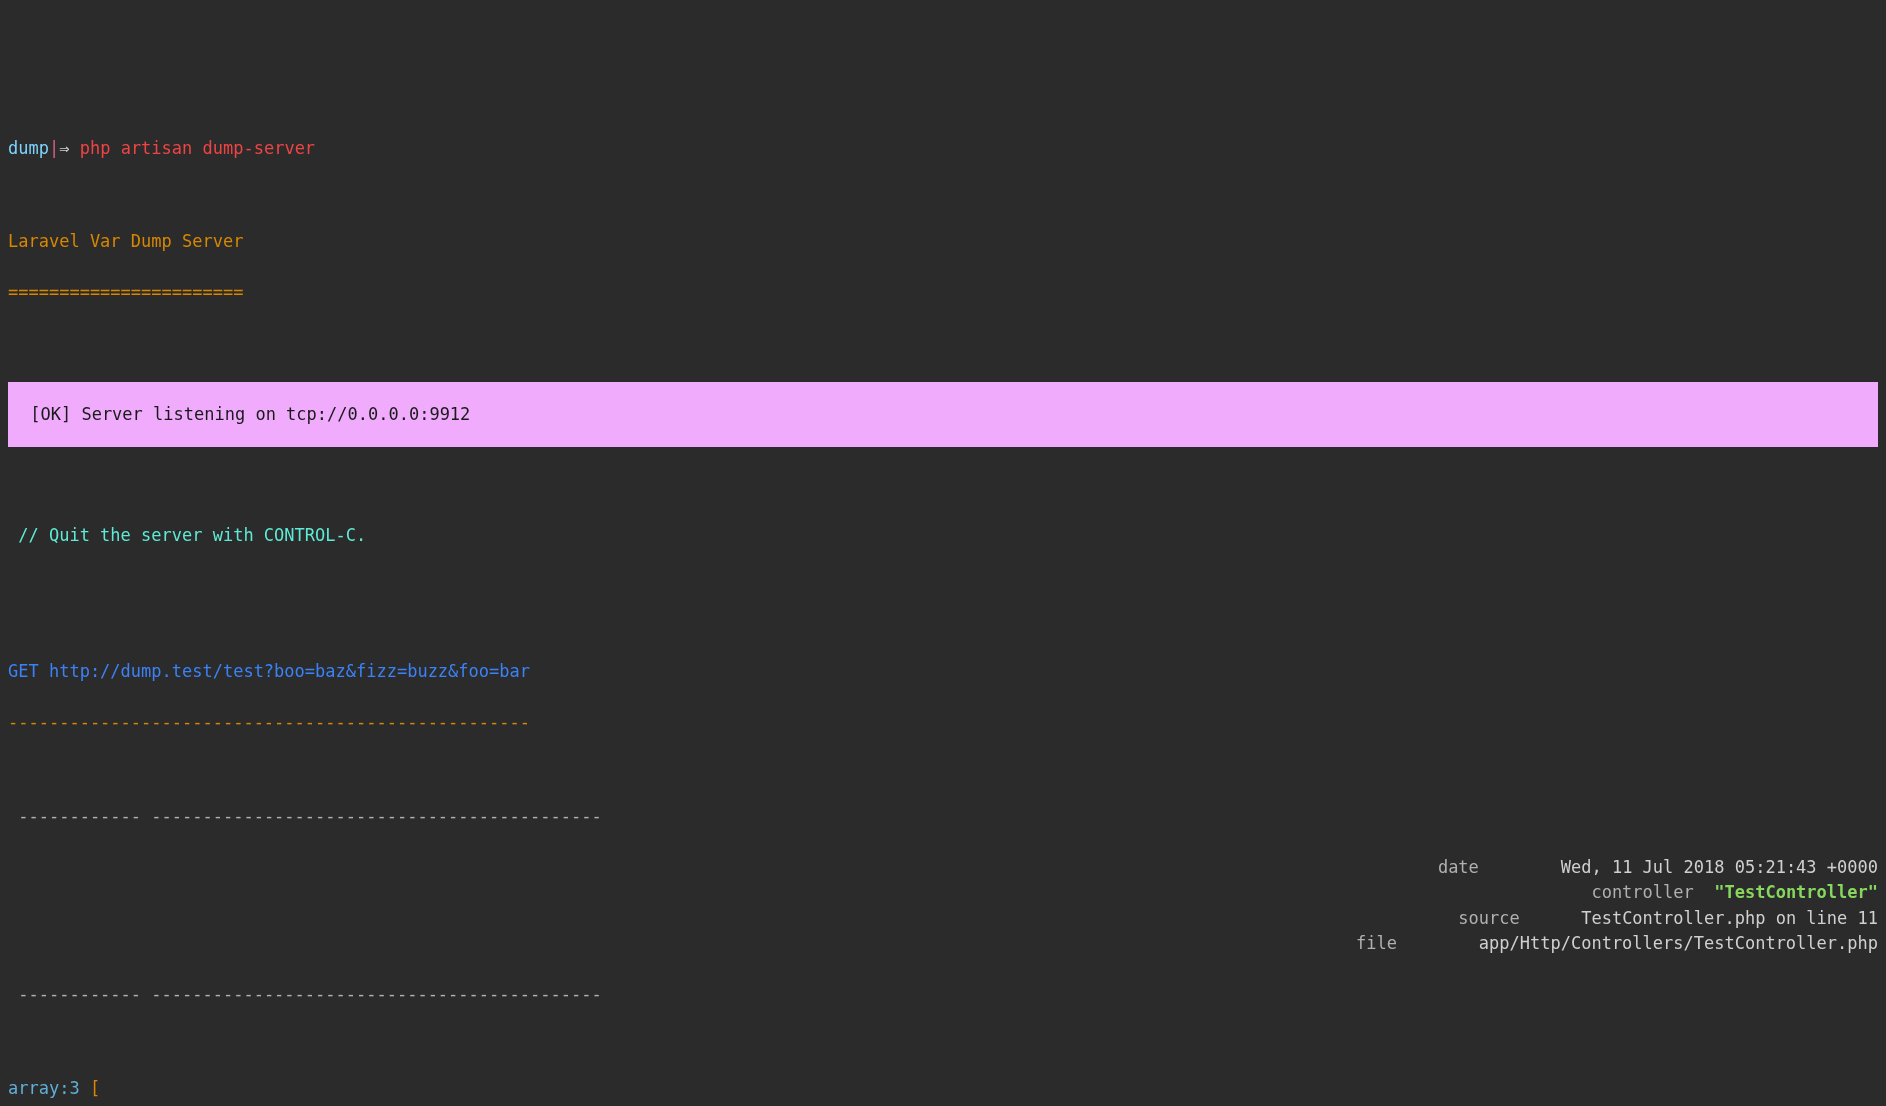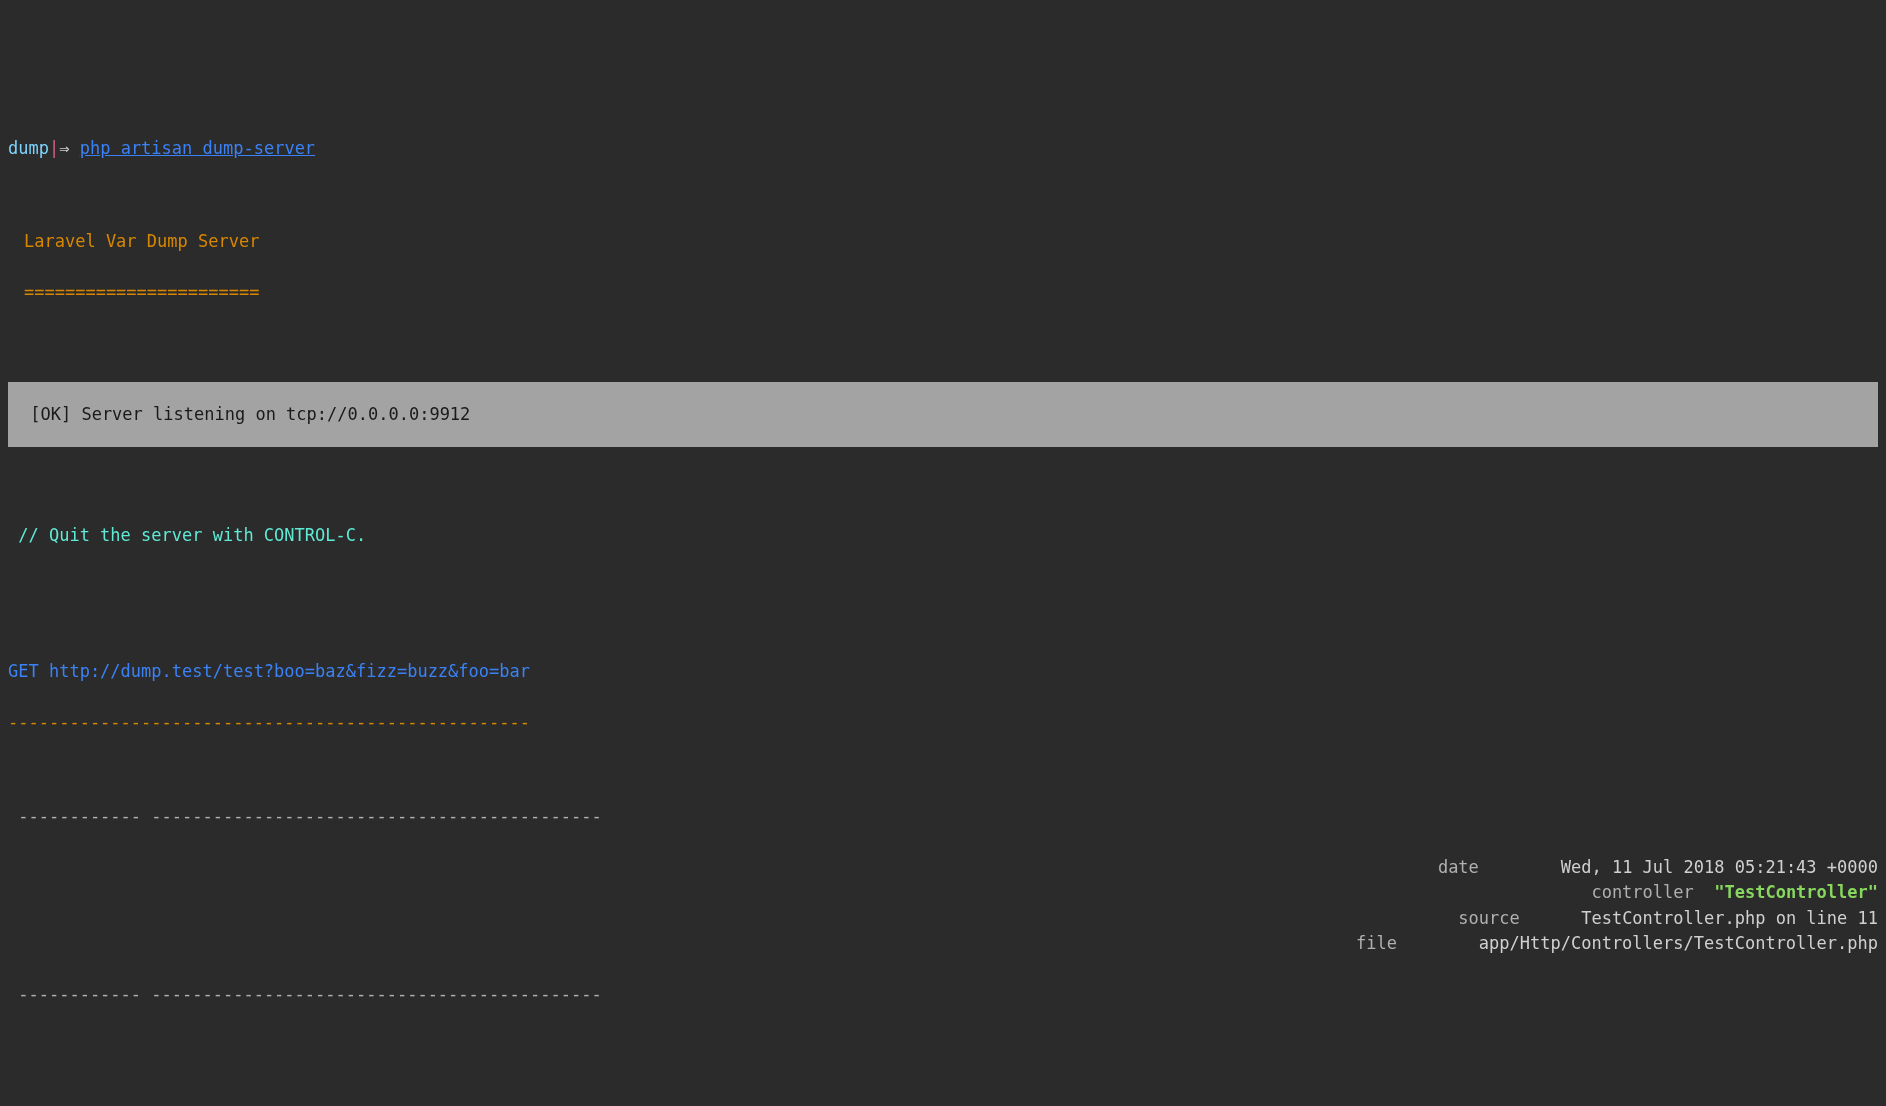--- a/index.html
+++ b/index.html
@@ -13,24 +13,24 @@
       font-size: 17px;
       line-height: 1.5;
       color: #d0d0d0;
       padding: 8px;
       white-space: pre;
       min-height: 1106px;
     }
     .prompt-dump { color: #7dd3fc; }
     .prompt-pipe { color: #d75f87; }
     .prompt-arrow { color: #d0d0d0; }
-    .prompt-cmd { color: #3b82f6; text-decoration: underline; }
-    .heading-orange { color: #d78700; margin-left: 16px; }
+    .prompt-cmd { color: #ef4444; }
+    .heading-orange { color: #d78700; }
     .ok-banner {
-      background-color: #a3a3a3;
+      background-color: #f0abfc;
       color: #1a1a1a;
       padding: 20px 12px;
       margin: 8px 0;
       display: block;
       white-space: pre;
     }
     .comment { color: #5eead4; }
     .request-line { color: #3b82f6; }
     .dashes { color: #d78700; }
     .light-dashes { color: #b0b0b0; }
@@ -59,18 +59,19 @@
 <span class="line comment"> // Quit the server with CONTROL-C.</span>
 <span class="spacer"></span>
 <span class="spacer"></span>
 <span class="line request-line">GET http://dump.test/test?boo=baz&amp;fizz=buzz&amp;foo=bar</span>
 <span class="line dashes">---------------------------------------------------</span>
 <span class="spacer"></span>
 <span class="line light-dashes"><span> ------------</span><span> --------------------------------------------</span></span>
 <div id="meta-rows"><span class="meta-row"><span class="meta-key">  date       </span><span class="meta-val"> Wed, 11 Jul 2018 05:21:43 +0000</span></span><span class="meta-row"><span class="meta-key">  controller </span><span class="meta-str"> "TestController"</span></span><span class="meta-row"><span class="meta-key">  source     </span><span class="meta-val"> TestController.php on line 11</span></span><span class="meta-row"><span class="meta-key">  file       </span><span class="meta-val"> app/Http/Controllers/TestController.php</span></span></div>
 <span class="line light-dashes"><span> ------------</span><span> --------------------------------------------</span></span>
 <span class="spacer"></span>
+<span class="line"><span class="arr-type">array:3</span><span class="bracket"> [</span></span>
 
 
 </div>
 
 
 
 
 </body></html>

